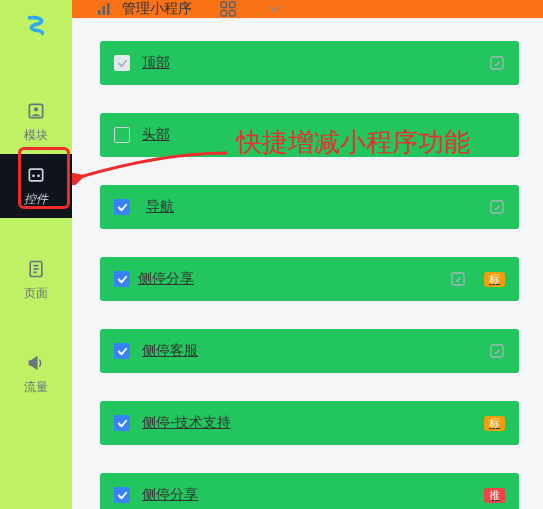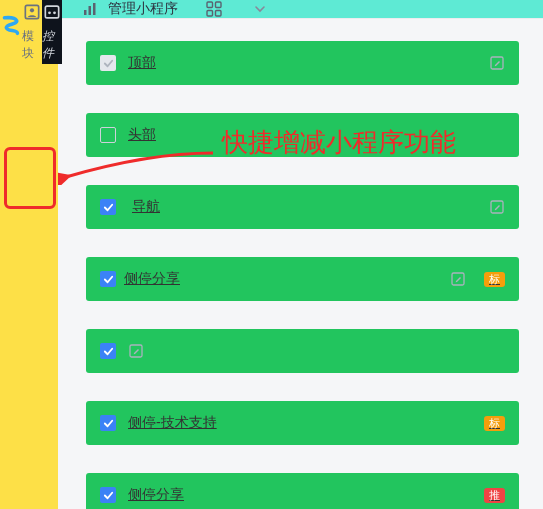--- a/index.html
+++ b/index.html
@@ -1,29 +1,29 @@
 <!DOCTYPE html>
 <html><head>
   <meta charset="utf-8">
   <style>
     * { margin: 0; padding: 0; box-sizing: border-box; font-family: -apple-system, "PingFang SC", "Microsoft YaHei", sans-serif; }
     body { width: 543px; height: 509px; overflow: hidden; background: #f5f6f8; display: flex; }
 
-    .sidebar { width: 58px; background: #fde047; height: 509px; display: flex; flex-direction: row; position: relative; }
+    .sidebar { width: 72px; background: #bef264; height: 509px; display: flex; flex-direction: column; position: relative; }
     .logo-wrap { height: 52px; display: flex; align-items: center; justify-content: center; }
     .logo { width: 22px; height: 22px; }
 
     .nav-item { height: 64px; display: flex; flex-direction: column; align-items: center; justify-content: center; color: #6b7280; cursor: pointer; font-size: 12px; gap: 6px; position: relative; }
     .nav-item.active { background: #0e131c; color: #d1d5db; font-style: italic; }
     .nav-item.active::after { content: ""; position: absolute; right: -7px; top: 50%; transform: translateY(-50%); border-top: 7px solid transparent; border-bottom: 7px solid transparent; border-right: 7px solid #f5f6f8; }
     .nav-ico { width: 20px; height: 20px; }
     .nav-txt { font-size: 12px; }
 
     .main { flex: 1; display: flex; flex-direction: column; }
-    .topbar { height: 52px; background: #5eead4; border-bottom: 1px solid #ececef; display: flex; align-items: center; padding: 0 24px; gap: 28px; }
+    .topbar { height: 52px; background: #f97316; border-bottom: 1px solid #ececef; display: flex; align-items: center; padding: 0 24px; gap: 28px; }
     .tb-seg { display: flex; align-items: center; gap: 10px; color: #2d3440; font-size: 14px; }
     .grid-ico { width: 16px; height: 16px; }
     .chev { width: 12px; height: 12px; color: #889; }
 
     .content { padding: 22px 24px 22px 28px; display: flex; flex-direction: column; gap: 14px; position: relative; }
     .row { background: #22c55e; height: 44px; border-radius: 3px; display: flex; align-items: center; padding: 0 14px; gap: 12px; font-size: 14px; color: #333; text-decoration: underline; }
     .ck { width: 16px; height: 16px; border-radius: 2px; display: flex; align-items: center; justify-content: center; flex-shrink: 0; }
     .ck.on { background: #3b82f6; }
     .ck.off { border: 1.3px solid #cdd2da; }
     .ck.locked { background: #e4e7ec; }
@@ -63,23 +63,39 @@
     <svg class="nav-ico" viewBox="0 0 24 24" fill="currentColor">
         <rect x="4" y="5" width="16" height="14" rx="2" stroke="currentColor" stroke-width="2" fill="none"></rect>
         <circle cx="9" cy="13" r="1.7"></circle>
         <circle cx="15" cy="13" r="1.7"></circle>
       </svg>
     <span class="nav-txt">控件</span>
   </div>
 
   <div style="height:30px"></div>
 
+  <div class="nav-item">
+    <svg class="nav-ico" viewBox="0 0 24 24" fill="currentColor">
+        <rect x="5" y="3" width="14" height="18" rx="2" stroke="currentColor" stroke-width="2" fill="none"></rect>
+        <line x1="9" y1="8" x2="15" y2="8" stroke="currentColor" stroke-width="2"></line>
+        <line x1="9" y1="12" x2="15" y2="12" stroke="currentColor" stroke-width="2"></line>
+        <line x1="9" y1="16" x2="13" y2="16" stroke="currentColor" stroke-width="2"></line>
+      </svg>
+    <span class="nav-txt">页面</span>
+  </div>
 
   <div style="height:30px"></div>
 
+  <div class="nav-item">
+    <svg class="nav-ico" viewBox="0 0 24 24" fill="currentColor">
+        <path d="M4 10v4l3 1 6 4V5l-6 4-3 1z" stroke="currentColor" stroke-width="1.8" fill="currentColor"></path>
+        <path d="M16 8c2 1 2 7 0 8" stroke="currentColor" stroke-width="1.8" fill="none"></path>
+      </svg>
+    <span class="nav-txt">流量</span>
+  </div>
 </div>
 
 <div class="main">
   <div class="topbar">
     <div class="tb-seg">
       <svg class="grid-ico" viewBox="0 0 16 16">
           <rect x="2" y="9" width="2.5" height="5" fill="#5a6270"></rect>
           <rect x="6.5" y="5" width="2.5" height="9" fill="#5a6270"></rect>
           <rect x="11" y="2" width="2.5" height="12" fill="#5a6270"></rect>
         </svg>
@@ -157,20 +173,21 @@
           </svg>
         </span>
         <span class="badge orange" style="margin-left: 10px;">标</span>
       </div>
       <div class="row" style="margin-top: 14px;">
         <div class="ck on">
           <svg viewBox="0 0 12 12">
             <path d="M2 6l3 3 5-6" stroke="#fff" stroke-width="2" fill="none" stroke-linecap="round" stroke-linejoin="round"></path>
           </svg>
         </div>
+        <span class="label">侧停客服</span>
         <span style="display: flex;">
           <svg class="edit-ico" viewBox="0 0 16 16">
             <rect x="2" y="2" width="12" height="12" rx="1.5" fill="none" stroke="currentColor" stroke-width="1.3"></rect>
             <path d="M6 10l4-4 1 1-4 4-1.3.3L6 10z" fill="currentColor"></path>
           </svg>
         </span>
       </div>
       <div class="row" style="margin-top: 14px;">
         <div class="ck on">
           <svg viewBox="0 0 12 12">

